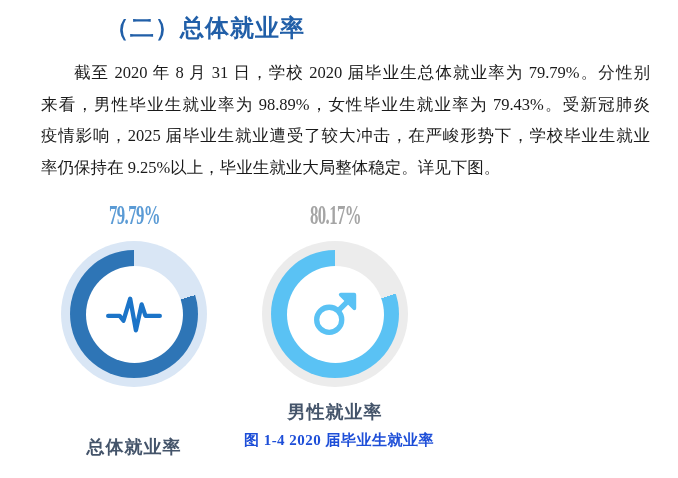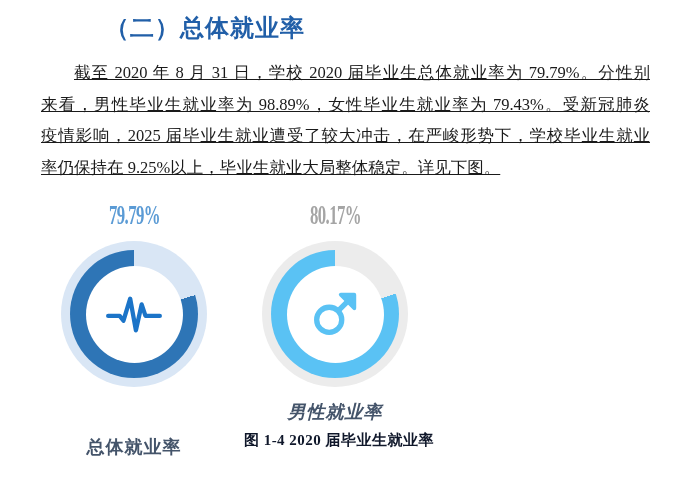--- a/index.html
+++ b/index.html
@@ -5,21 +5,21 @@
   html,body{margin:0;padding:0;}
   body{
     width:678px;height:478px;background:#ffffff;position:relative;
     overflow:hidden;font-family:"Liberation Serif", serif;color:#1a1a1a;
   }
   .heading{
     position:absolute;left:62px;top:12px;font-size:24px;font-weight:700;
     font-family:"Liberation Sans", sans-serif;letter-spacing:1px;margin-left:43px;
   }
   .paragraph{position:absolute;left:41px;top:57px;width:609px;font-size:16.5px;}
-  .pline{line-height:31.6px;text-align:justify;text-align-last:justify;white-space:nowrap_off;text-decoration:underline;}
+  .pline{line-height:31.6px;text-align:justify;text-align-last:justify;white-space:nowrap_off;}
   .pline.first{text-indent:2em;}
   .pline.last{text-align-last:left;}
   .charts-row{position:absolute;left:0;top:198px;width:678px;height:225px;}
   .chart-col{position:absolute;top:0;width:160px;text-align:center;}
   .chart-col.c0{left:54px;}
   .chart-col.c1{left:255px;}
   .chart-col.c2{left:448px;}
   .percent{
     height:34px;line-height:34px;font-family:Liberation Serif, serif;
     font-weight:700;
@@ -83,19 +83,19 @@
       <div class="hole">
         <span style="color: rgb(90, 194, 244);">
           <svg width="54" height="54" viewBox="0 0 56 56" fill="none">
             <circle cx="22" cy="34" r="13" stroke="currentColor" stroke-width="5.5"></circle>
             <line x1="32" y1="24" x2="43" y2="13" stroke="currentColor" stroke-width="5.5" stroke-linecap="round"></line>
             <polygon points="34,8 48,8 48,22" fill="currentColor" stroke="currentColor" stroke-width="4" stroke-linejoin="round"></polygon>
           </svg>
         </span>
       </div>
     </div>
-    <div class="chart-label" style="color: rgb(68, 84, 106); font-style: italic;">男性就业率</div>
+    <div class="chart-label" style="color: rgb(68, 84, 106);">男性就业率</div>
   </div>
 
 
 </div>
 
-<div class="caption" style="color: #0f172a;">图 1-4 2020 届毕业生就业率</div>
+<div class="caption" style="color: #1d4ed8;">图 1-4 2020 届毕业生就业率</div>
 
 </body></html>

